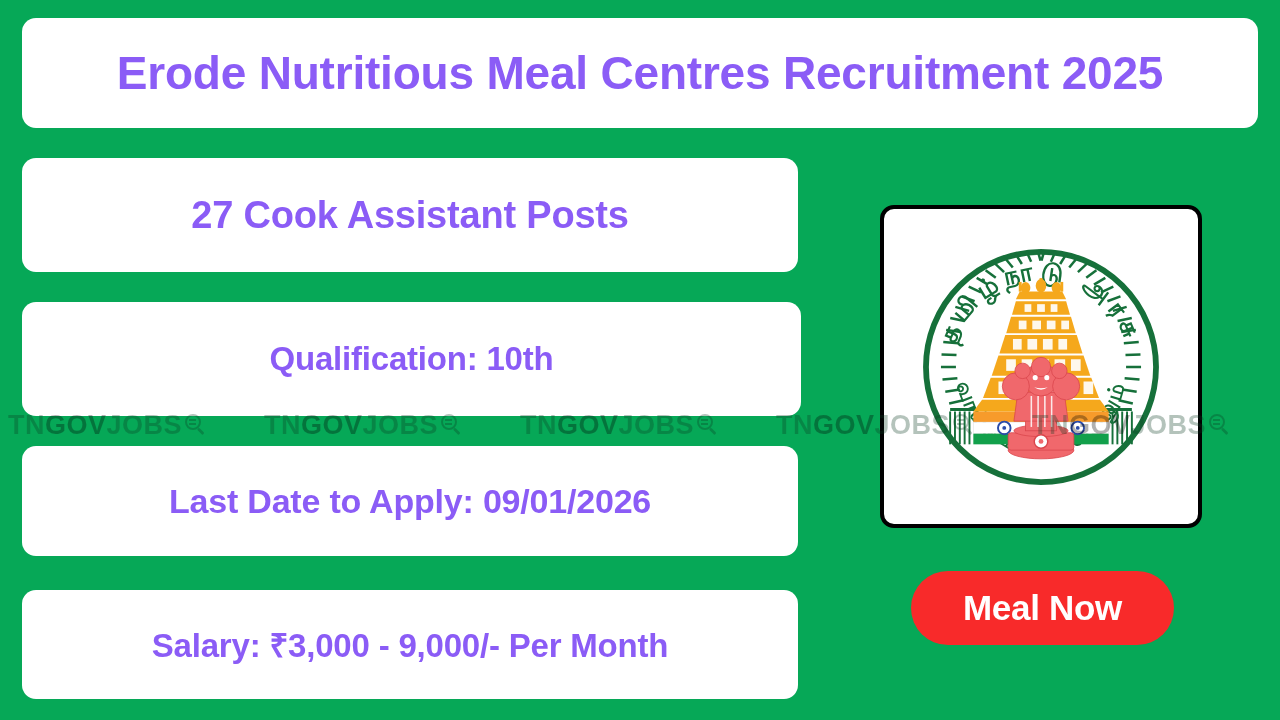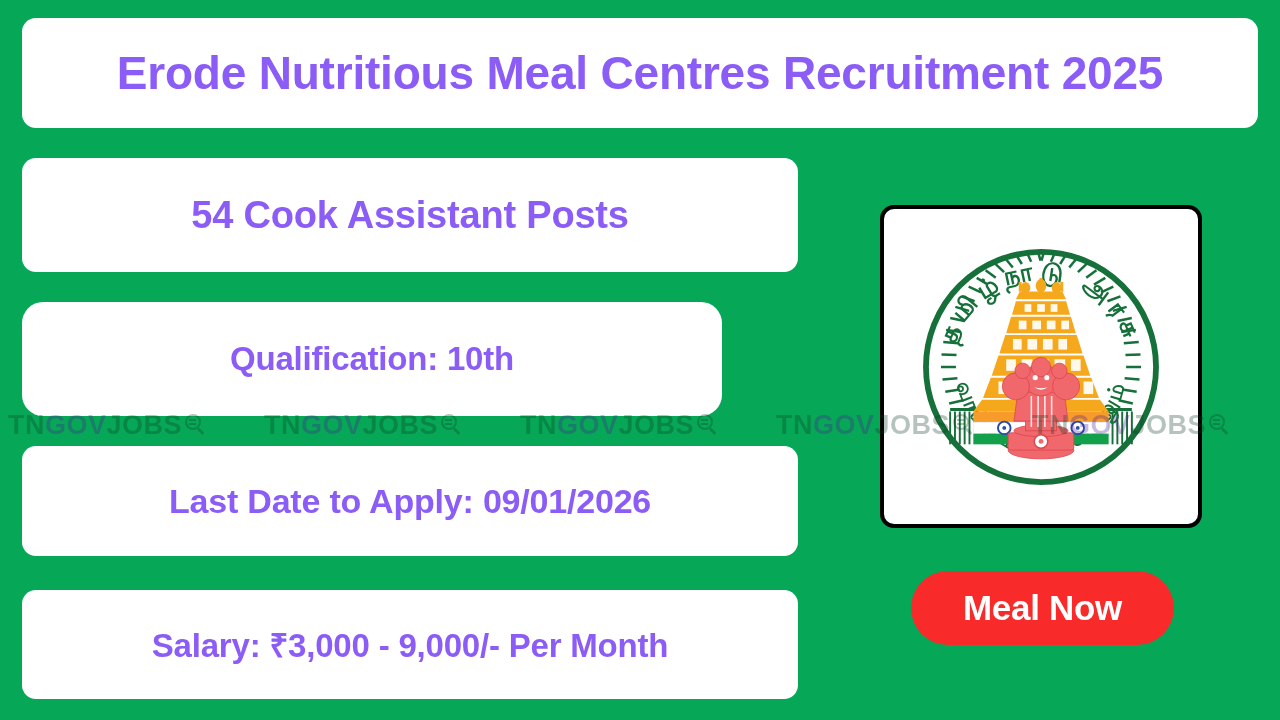--- a/index.html
+++ b/index.html
@@ -41,21 +41,21 @@
     padding-left: 8px;
     box-sizing: border-box;
     font-weight: bold;
     font-size: 27px;
     letter-spacing: 0.5px;
     line-height: 1;
     font-family: "Liberation Sans", sans-serif;
     opacity: 0.30;
   }
   .wm .tn, .wm .jobs { color: #0b3b22; }
-  .wm .gov { color: #4c1d95; }
+  .wm .gov { color: #000000; }
   .wm .glass {
     margin-left: 3px;
     width: 22px;
     height: 22px;
     position: relative;
     display: inline-block;
   }
   .wm .glass .ring {
     position: absolute;
     left: 0; top: 0;
@@ -99,21 +99,21 @@
   }
   .card-text {
     font-weight: bold;
     font-family: "Liberation Sans", sans-serif;
     letter-spacing: -0.2px;
     white-space: nowrap;
   }
 
   #card-title      { left: 22px; top: 18px;  width: 1236px; height: 110px; }
   #card-posts      { left: 22px; top: 158px; width: 776px;  height: 114px; }
-  #card-qual       { left: 22px; top: 302px; width: 700px;  height: 114px; border-radius: 21px; }
+  #card-qual       { left: 22px; top: 302px; width: 779px;  height: 114px; }
   #card-lastdate   { left: 22px; top: 446px; width: 776px;  height: 110px; }
   #card-salary     { left: 22px; top: 590px; width: 776px;  height: 109px; justify-content: center; }
 
   #card-title .card-text    { font-size: 46px; }
   #card-posts .card-text    { font-size: 38px; }
   #card-qual .card-text     { font-size: 33px; }
   #card-lastdate .card-text { font-size: 34px; }
   #card-salary .card-text   { font-size: 33px; }
 
   
@@ -157,21 +157,21 @@
 </head>
 <body>
 
 <div id="poster">
 
   <div class="card" id="card-title">
     <span class="card-text">Erode Nutritious Meal Centres Recruitment 2025</span>
   </div>
 
   <div class="card" id="card-posts">
-    <span class="card-text">54 Cook Assistant Posts</span>
+    <span class="card-text">27 Cook Assistant Posts</span>
   </div>
 
   <div class="card" id="card-qual">
     <span class="card-text">Qualification: 10th</span>
   </div>
 
   <div class="card" id="card-lastdate">
     <span class="card-text">Last Date to Apply: 09/01/2026</span>
   </div>
 

